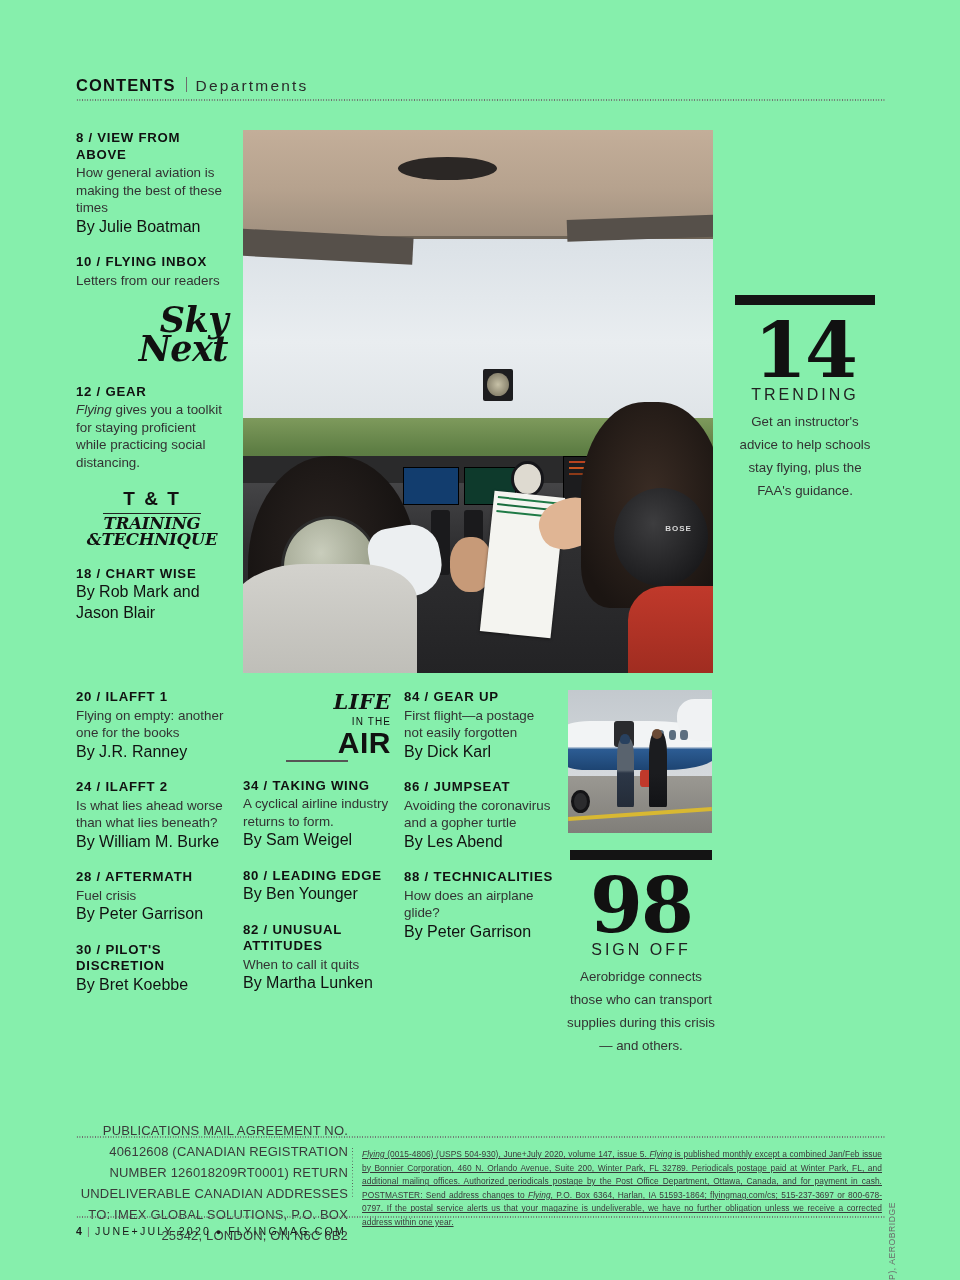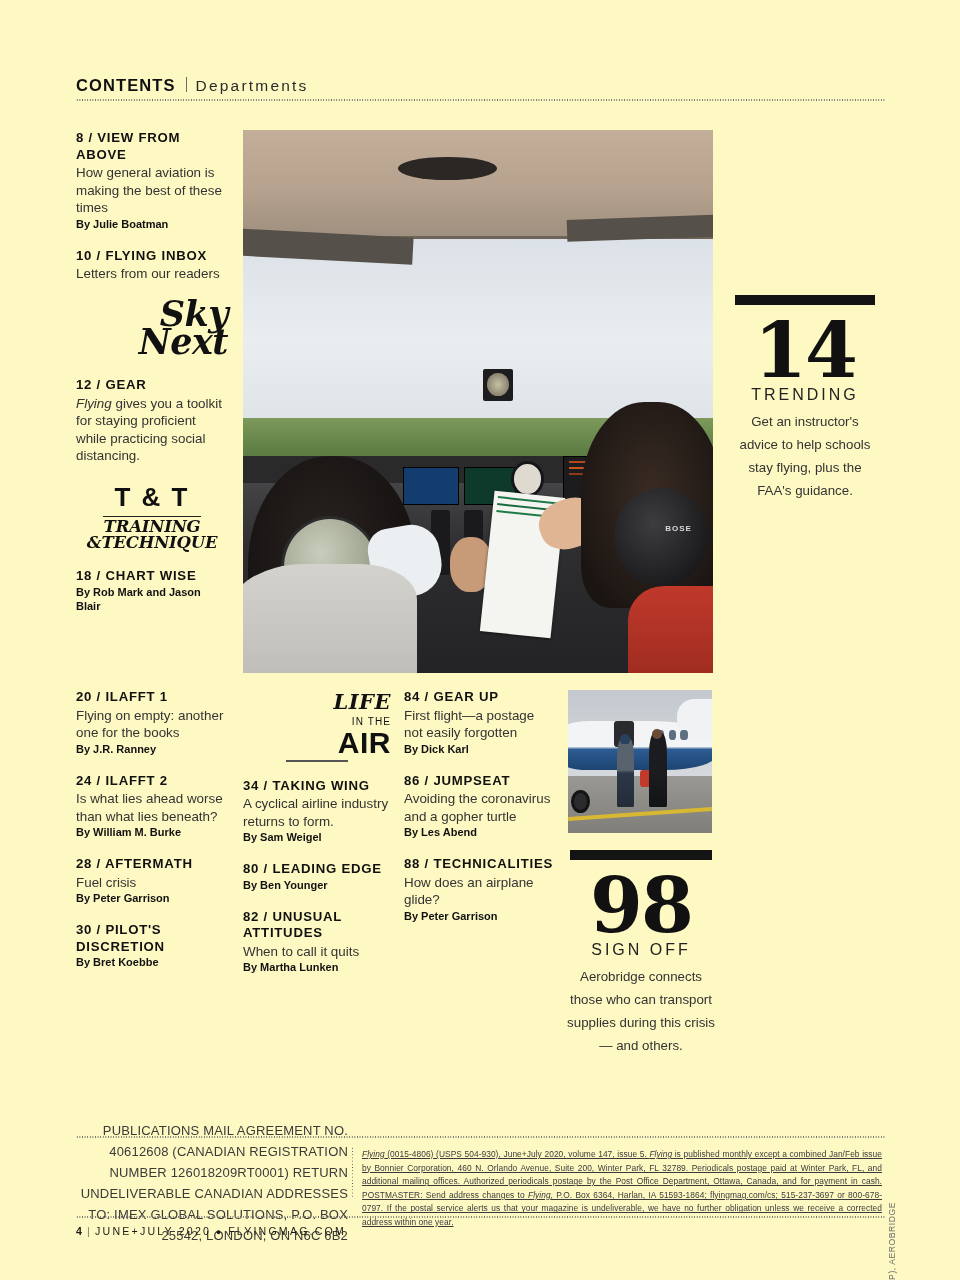--- a/index.html
+++ b/index.html
@@ -10,21 +10,21 @@
     background: #ffffff;
     font-family: "Liberation Sans", sans-serif;
     color: #1a1a1a;
     overflow: hidden;
   }
 
   .page {
     position: relative;
     width: 960px;
     height: 1280px;
-    background: #fef9c3;
+    background: #86efac;
   }
 
   
   .masthead {
     position: absolute;
     left: 76px;
     top: 76px;
     width: 810px;
     display: flex;
     align-items: baseline;
@@ -75,22 +75,22 @@
     text-transform: uppercase;
   }
   .entry-desc {
     font-size: 13.4px;
     line-height: 1.31;
     color: #333;
     margin-top: 1px;
   }
   .entry-desc em { font-style: italic; }
   .entry-byline {
-    font-size: 11px;
-    font-weight: bold;
+    font-size: 16px;
+    font-weight: normal;
     line-height: 1.28;
     color: #111;
   }
 
   
   .col-left {
     position: absolute;
     left: 76px;
     top: 130px;
     width: 152px;
@@ -128,21 +128,21 @@
   .logo-skynext .sn-1 { font-size: 35px; display:block; margin-left: -18px;}
   .logo-skynext .sn-2 { font-size: 35px; display:block; margin-left: 16px;}
 
   
   .logo-tt {
     text-align: center;
     margin: 16px 0 18px 0;
     color: #111;
   }
   .logo-tt .tt-main {
-    font-size: 26px;
+    font-size: 19px;
     font-weight: bold;
     letter-spacing: 2px;
     font-family: "Liberation Sans", sans-serif;
     display: block;
     padding-bottom: 2px;
   }
   .logo-tt .tt-rule {
     width: 98px; height: 1px; background: #222; margin: 1px auto 2px auto;
   }
   .logo-tt .tt-sub1 {

